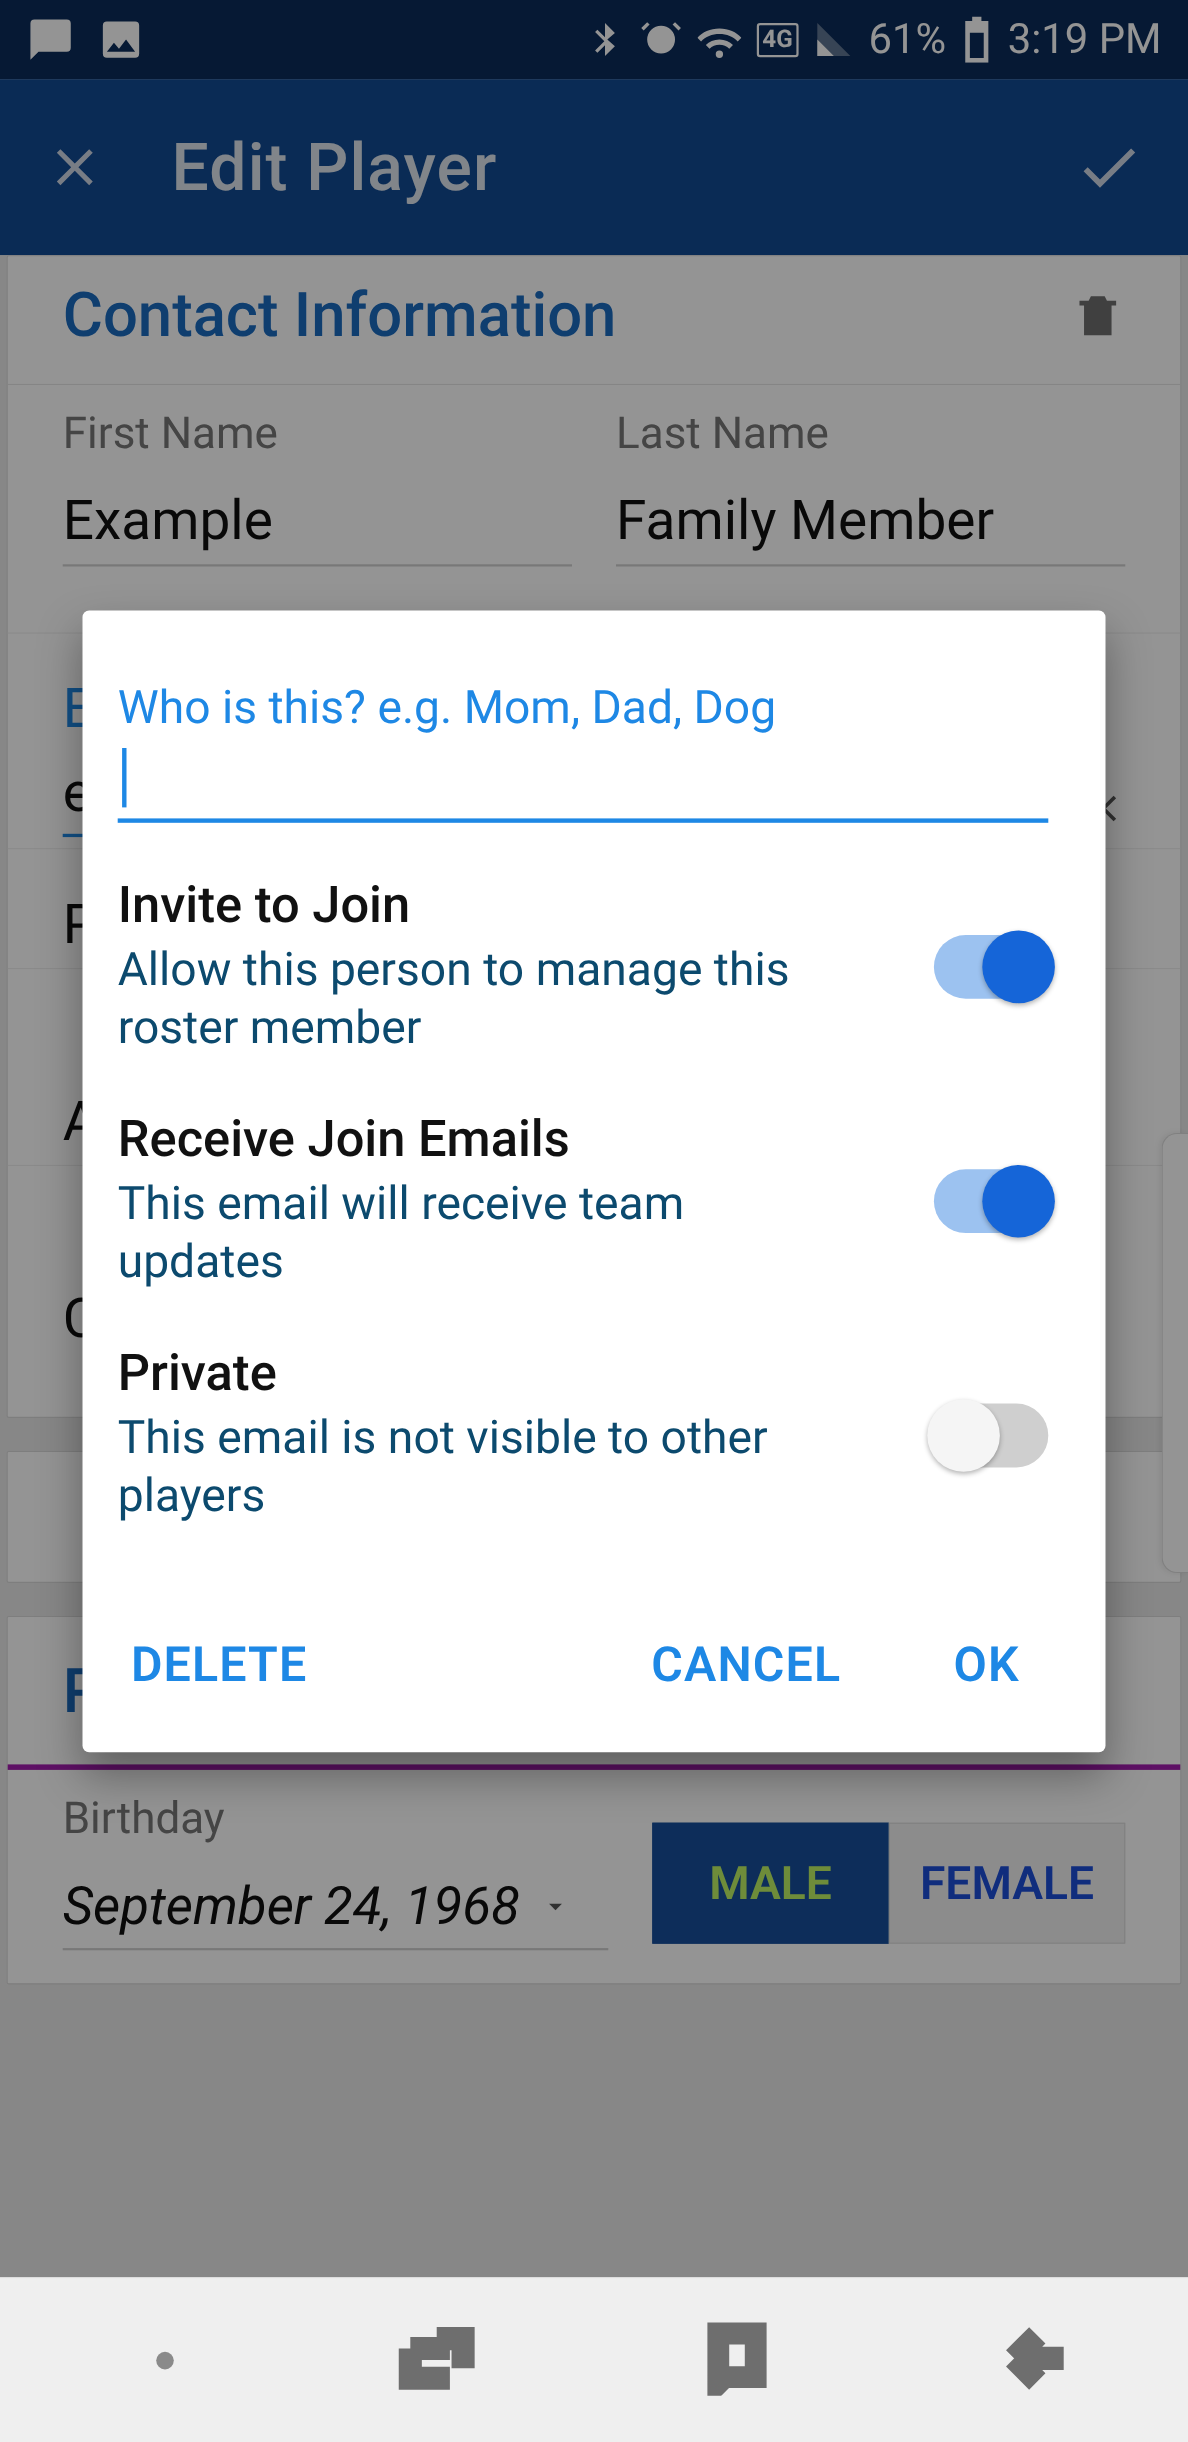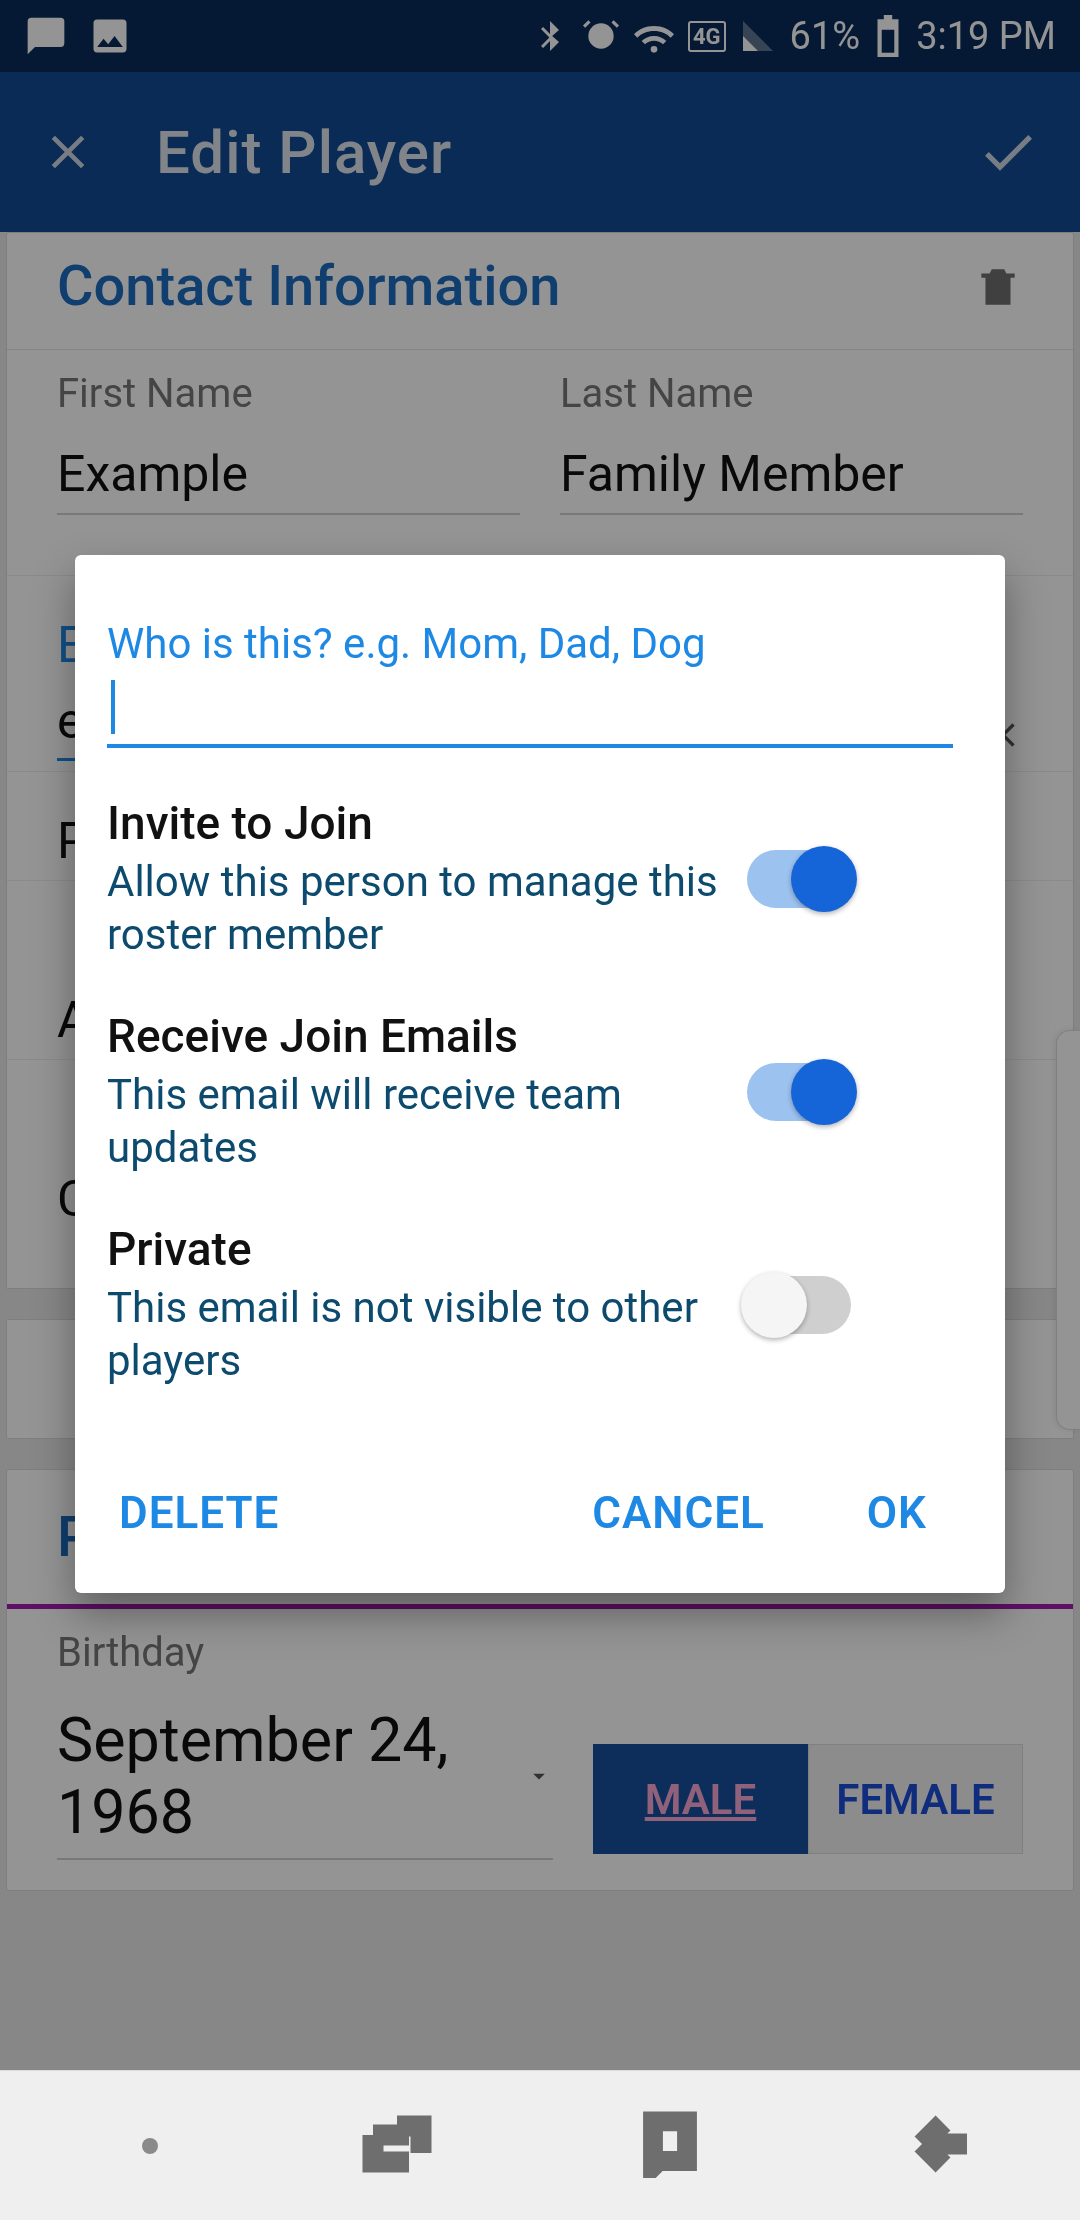--- a/index.html
+++ b/index.html
@@ -36,38 +36,38 @@
   .field { flex:1; }
   .label { color:#777; font-size:40px; margin-bottom:28px; }
   .value { color:#111; font-size:50px; border-bottom:2px solid #cfcfcf; padding-bottom:10px;}
   .partial { color:#111; font-size:50px; border-bottom:3px solid #1e88e5; padding-bottom:8px; width: 90%; }
   .prefix-char { font-size:50px; color:#111; }
 
   .section2 h2 { color:#1b6bc0; font-weight:500; font-size:56px; padding: 34px 50px 34px 50px; }
   .bday-row { display:flex; padding: 10px 50px 30px 50px; border-top:5px solid #a21caf; align-items:flex-end; gap:40px;}
   .bday { flex:1; }
   .bday .label { margin-top:10px; }
-  .bday .value { display:flex; align-items:center; gap:18px; border-bottom:2px solid #cfcfcf; padding-bottom:10px; font-size:61px;}
+  .bday .value { display:flex; align-items:center; gap:18px; border-bottom:2px solid #cfcfcf; padding-bottom:10px; font-size:48px;font-style:italic;}
   .gender-group { display:flex; margin-bottom:6px; }
   .gender-btn { width:215px; height:110px; display:flex; align-items:center; justify-content:center; font-size:42px; font-weight:600; }
-  .gender-male { background:#174f9c; color:#f9a8d4; border:1px solid #174f9c;text-decoration:underline; }
+  .gender-male { background:#174f9c; color:#bef264; border:1px solid #174f9c; }
   .gender-female { background:#f2f2f2; color:#1d4ed8; border:1px solid #dcdcdc; }
 
   
   .scrim { position:absolute; inset:0; background: rgba(0,0,0,0.42); }
   .dialog {
     position:absolute; left:75px; right:75px; top:555px; background:#fff;
     border-radius: 6px; box-shadow: 0 20px 40px rgba(0,0,0,0.35);
     padding: 64px 52px 44px 32px;
   }
   .dlg-label { color:#1e88e5; font-size:42px; margin-bottom:10px; }
   .dlg-input { border:none; border-bottom:4px solid #1e88e5; height:70px; width:100%; font-size:44px; color:#111; padding-left:4px;}
   .dlg-input .cursor { display:inline-block; width:4px; height:54px; background:#1e88e5; vertical-align:middle; }
 
-  .opt { display:flex; align-items:center; margin-top:48px; }
+  .opt { display:flex; align-items:center; justify-content:space-between; margin-top:48px; }
   .opt:first-of-type { margin-top:58px; }
   .opt .text { max-width: 640px; }
   .opt h3 { font-size:46px; font-weight:500; color:#111; margin-bottom:6px;}
   .opt p { font-size:42px; color:#0c4a6e; line-height:1.25; }
 
   .switch { width:104px; height:58px; border-radius:40px; position:relative; }
   .switch.on { background:#9cc2f0; }
   .switch.off { background:#cfcfcf; }
   .knob { position:absolute; top:-4px; width:66px; height:66px; border-radius:50%; box-shadow:0 2px 5px rgba(0,0,0,0.3); }
   .switch.on .knob { right:-6px; background:#1565d8; }

